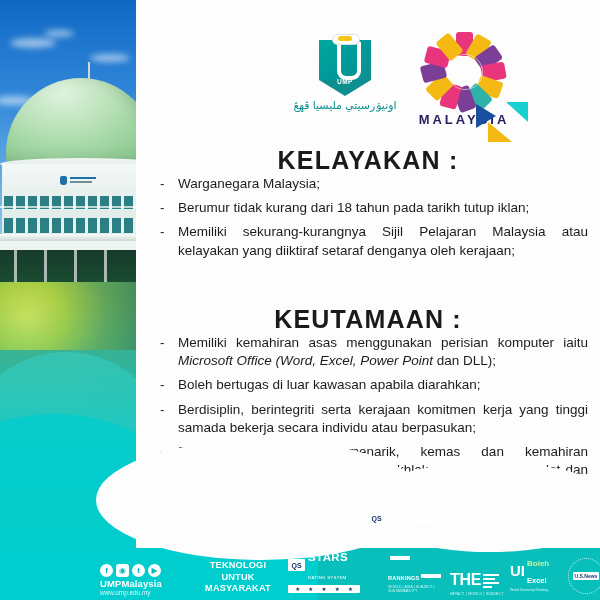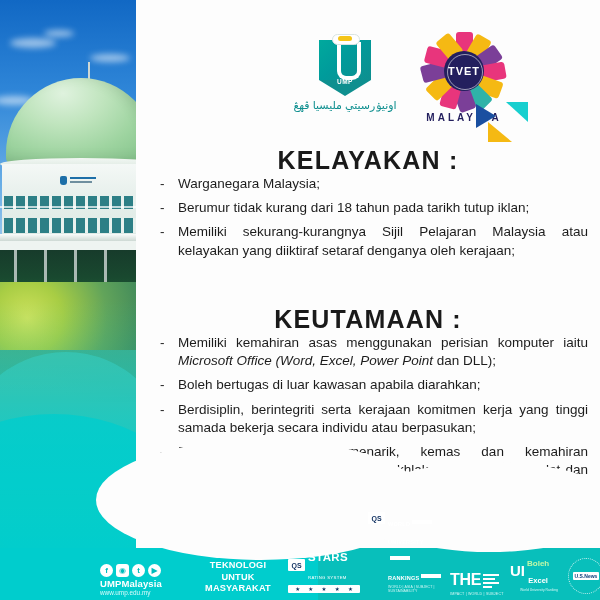--- a/index.html
+++ b/index.html
@@ -91,21 +91,21 @@
   .uni-name{color:#1b7f7f;font-size:7.6px;font-weight:bold;letter-spacing:.35px;margin-top:1px;}
 
   .tvet-logo{position:absolute;left:275px;top:4px;width:106px;text-align:center;}
   .tvet-burst{position:relative;width:82px;height:78px;margin:0 auto;}
   .pet{position:absolute;width:17px;height:24px;border-radius:3px;}
   .tvet-core{position:absolute;left:21px;top:19px;width:40px;height:40px;border-radius:50%;
     background:#231f5e;display:flex;align-items:center;justify-content:center;}
   .tvet-core-ring{position:absolute;left:24px;top:22px;width:34px;height:34px;border-radius:50%;
     border:1.5px solid rgba(255,255,255,.55);}
   .tvet-word{color:#ffffff;font-size:11px;font-weight:bold;letter-spacing:1px;}
-  .tvet-sub{color:#231f5e;font-size:10px;font-weight:bold;letter-spacing:3px;margin-top:2px;}
+  .tvet-sub{color:#231f5e;font-size:13px;font-weight:bold;letter-spacing:3px;margin-top:2px;}
 
   .mygov-logo{position:absolute;left:340px;top:74px;width:54px;height:44px;}
   .mg-tri{position:absolute;width:0;height:0;}
   .mg-a{left:0;top:2px;border-left:20px solid #1a4fa0;border-top:12px solid transparent;border-bottom:12px solid transparent;}
   .mg-b{left:30px;top:0px;border-right:22px solid #18cfcf;border-bottom:20px solid transparent;}
   .mg-c{left:12px;top:20px;border-left:24px solid #f5b913;border-top:20px solid transparent;}
 
   
   .heading{position:absolute;width:464px;text-align:center;color:#1a1a1a;
     font-size:25px;font-weight:bold;letter-spacing:1.2px;}
@@ -152,21 +152,21 @@
   .wur-l{color:#ffffff;font-size:5.6px;font-weight:bold;letter-spacing:.2px;line-height:1.32;}
   .wur-foot{color:#cff5f2;font-size:3.5px;letter-spacing:.1px;margin-top:1px;}
   .wur-bar{display:inline-block;width:20px;height:3.5px;background:#ffffff;margin-left:2px;vertical-align:middle;}
 
   .the-logo{position:absolute;left:450px;bottom:10px;width:56px;display:flex;align-items:flex-start;}
   .the-word{color:#ffffff;font-size:16px;font-weight:bold;letter-spacing:-.3px;line-height:.9;}
   .the-bars{margin-left:2px;margin-top:1px;}
   .the-bar{width:16px;height:2.5px;background:#ffffff;margin-bottom:1.6px;}
   .the-sub{position:absolute;left:450px;bottom:4px;color:#d4f6f4;font-size:3.6px;letter-spacing:.2px;}
 
-  .ui-green{position:absolute;left:510px;bottom:8px;width:58px;text-align:center;}
+  .ui-green{position:absolute;left:510px;bottom:8px;width:58px;}
   .uig-row{display:flex;align-items:center;gap:2px;}
   .uig-u{color:#ffffff;font-size:15px;font-weight:bold;line-height:1;}
   .uig-txt{line-height:1.05;}
   .uig-1{color:#bff7a8;font-size:8px;font-weight:bold;}
   .uig-2{color:#ffffff;font-size:7.5px;font-weight:bold;}
   .uig-sub{color:#cdf6f3;font-size:3.4px;margin-top:1px;}
 
   .usnews{position:absolute;left:566px;bottom:6px;width:40px;text-align:center;}
   .usn-wreath{width:34px;height:34px;border-radius:50%;border:1.5px dotted rgba(255,255,255,.75);
     display:flex;align-items:center;justify-content:center;margin:0 auto;}
@@ -230,23 +230,20 @@
           <div class="pet" style="left:57px;top:14px;background:#7b3f98;transform:rotate(55deg);"></div>
           <div class="pet" style="left:62px;top:28px;background:#e8357c;transform:rotate(80deg);"></div>
           <div class="pet" style="left:58px;top:43px;background:#f5b913;transform:rotate(110deg);"></div>
           <div class="pet" style="left:47px;top:53px;background:#2fb3a8;transform:rotate(135deg);"></div>
           <div class="pet" style="left:33px;top:55px;background:#7b3f98;transform:rotate(160deg);"></div>
           <div class="pet" style="left:19px;top:52px;background:#e8357c;transform:rotate(195deg);"></div>
           <div class="pet" style="left:8px;top:43px;background:#f5b913;transform:rotate(225deg);"></div>
           <div class="pet" style="left:2px;top:28px;background:#7b3f98;transform:rotate(255deg);"></div>
           <div class="pet" style="left:6px;top:13px;background:#e8357c;transform:rotate(285deg);"></div>
           <div class="pet" style="left:18px;top:3px;background:#f5b913;transform:rotate(320deg);"></div>
-          <div class="tvet-core">
-            <span class="tvet-word">TVET</span>
-          </div>
           <div class="tvet-core-ring"></div>
         </div>
         <div class="tvet-sub">MALAYSIA</div>
       </div>
 
       <div class="mygov-logo">
         <div class="mg-tri mg-a"></div>
         <div class="mg-tri mg-b"></div>
         <div class="mg-tri mg-c"></div>
       </div>

